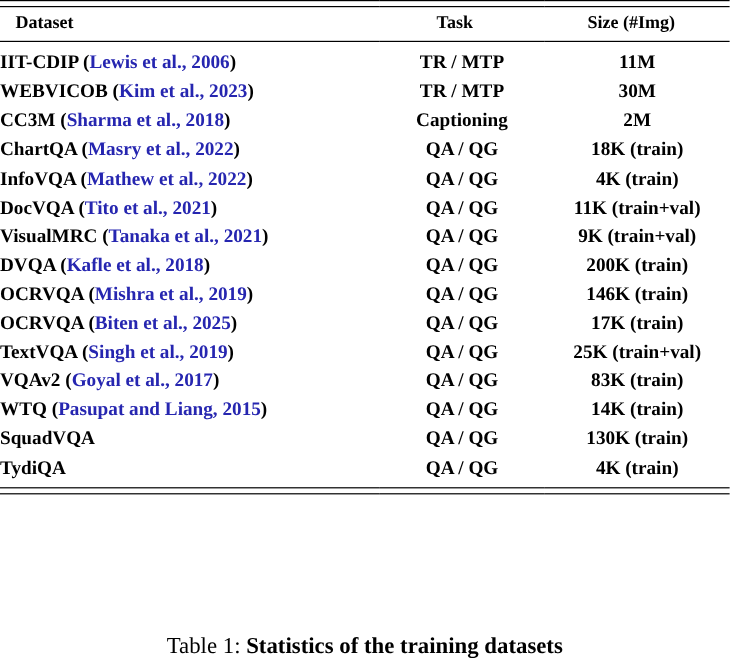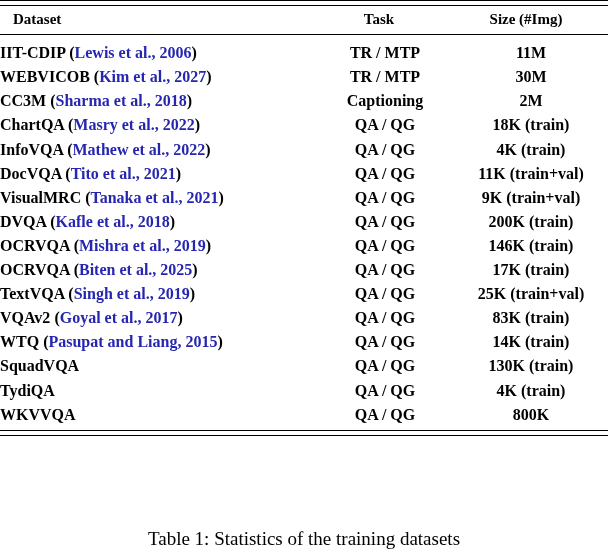--- a/index.html
+++ b/index.html
@@ -84,21 +84,21 @@
     position: absolute;
     left: 0;
     top: 528px;
     width: 608px;
     text-align: center;
     font-size: 19px;
     line-height: 1.12;
     white-space: nowrap;
   }
   .caption .cap-label { font-weight: normal; }
-  .caption .cap-title { font-weight: normal; text-align: right; }
+  .caption .cap-title { font-weight: bold; text-align: right; }
 </style>
 </head>
 <body>
 
 <div id="figure">
 
   <table class="stats">
     <colgroup>
       <col class="c-dataset">
       <col class="c-task">
@@ -119,21 +119,21 @@
       </tr>
     </thead>
 
     <tbody class="body" id="table-body">
         <tr>
           <td class="d-name"><span>IIT-CDIP</span> <span class="paren">(</span><span class="cite">Lewis et al., 2006</span><span class="paren">)</span></td>
           <td class="d-task">TR / MTP</td>
           <td class="d-size">11M</td>
         </tr>
         <tr>
-          <td class="d-name"><span>WEBVICOB</span> <span class="paren">(</span><span class="cite">Kim et al., 2027</span><span class="paren">)</span></td>
+          <td class="d-name"><span>WEBVICOB</span> <span class="paren">(</span><span class="cite">Kim et al., 2023</span><span class="paren">)</span></td>
           <td class="d-task">TR / MTP</td>
           <td class="d-size">30M</td>
         </tr>
         <tr>
           <td class="d-name"><span>CC3M</span> <span class="paren">(</span><span class="cite">Sharma et al., 2018</span><span class="paren">)</span></td>
           <td class="d-task">Captioning</td>
           <td class="d-size">2M</td>
         </tr>
         <tr>
           <td class="d-name"><span>ChartQA</span> <span class="paren">(</span><span class="cite">Masry et al., 2022</span><span class="paren">)</span></td>
@@ -188,25 +188,20 @@
         <tr>
           <td class="d-name"><span>SquadVQA</span></td>
           <td class="d-task">QA / QG</td>
           <td class="d-size">130K (train)</td>
         </tr>
         <tr>
           <td class="d-name"><span>TydiQA</span></td>
           <td class="d-task">QA / QG</td>
           <td class="d-size">4K (train)</td>
         </tr>
-        <tr>
-          <td class="d-name"><span>WKVVQA</span></td>
-          <td class="d-task">QA / QG</td>
-          <td class="d-size">800K</td>
-        </tr>
       </tbody>
 
     <tfoot>
       <tr class="rule-bottom">
         <td colspan="3"></td>
       </tr>
     </tfoot>
   </table>
 
   <div class="caption">

